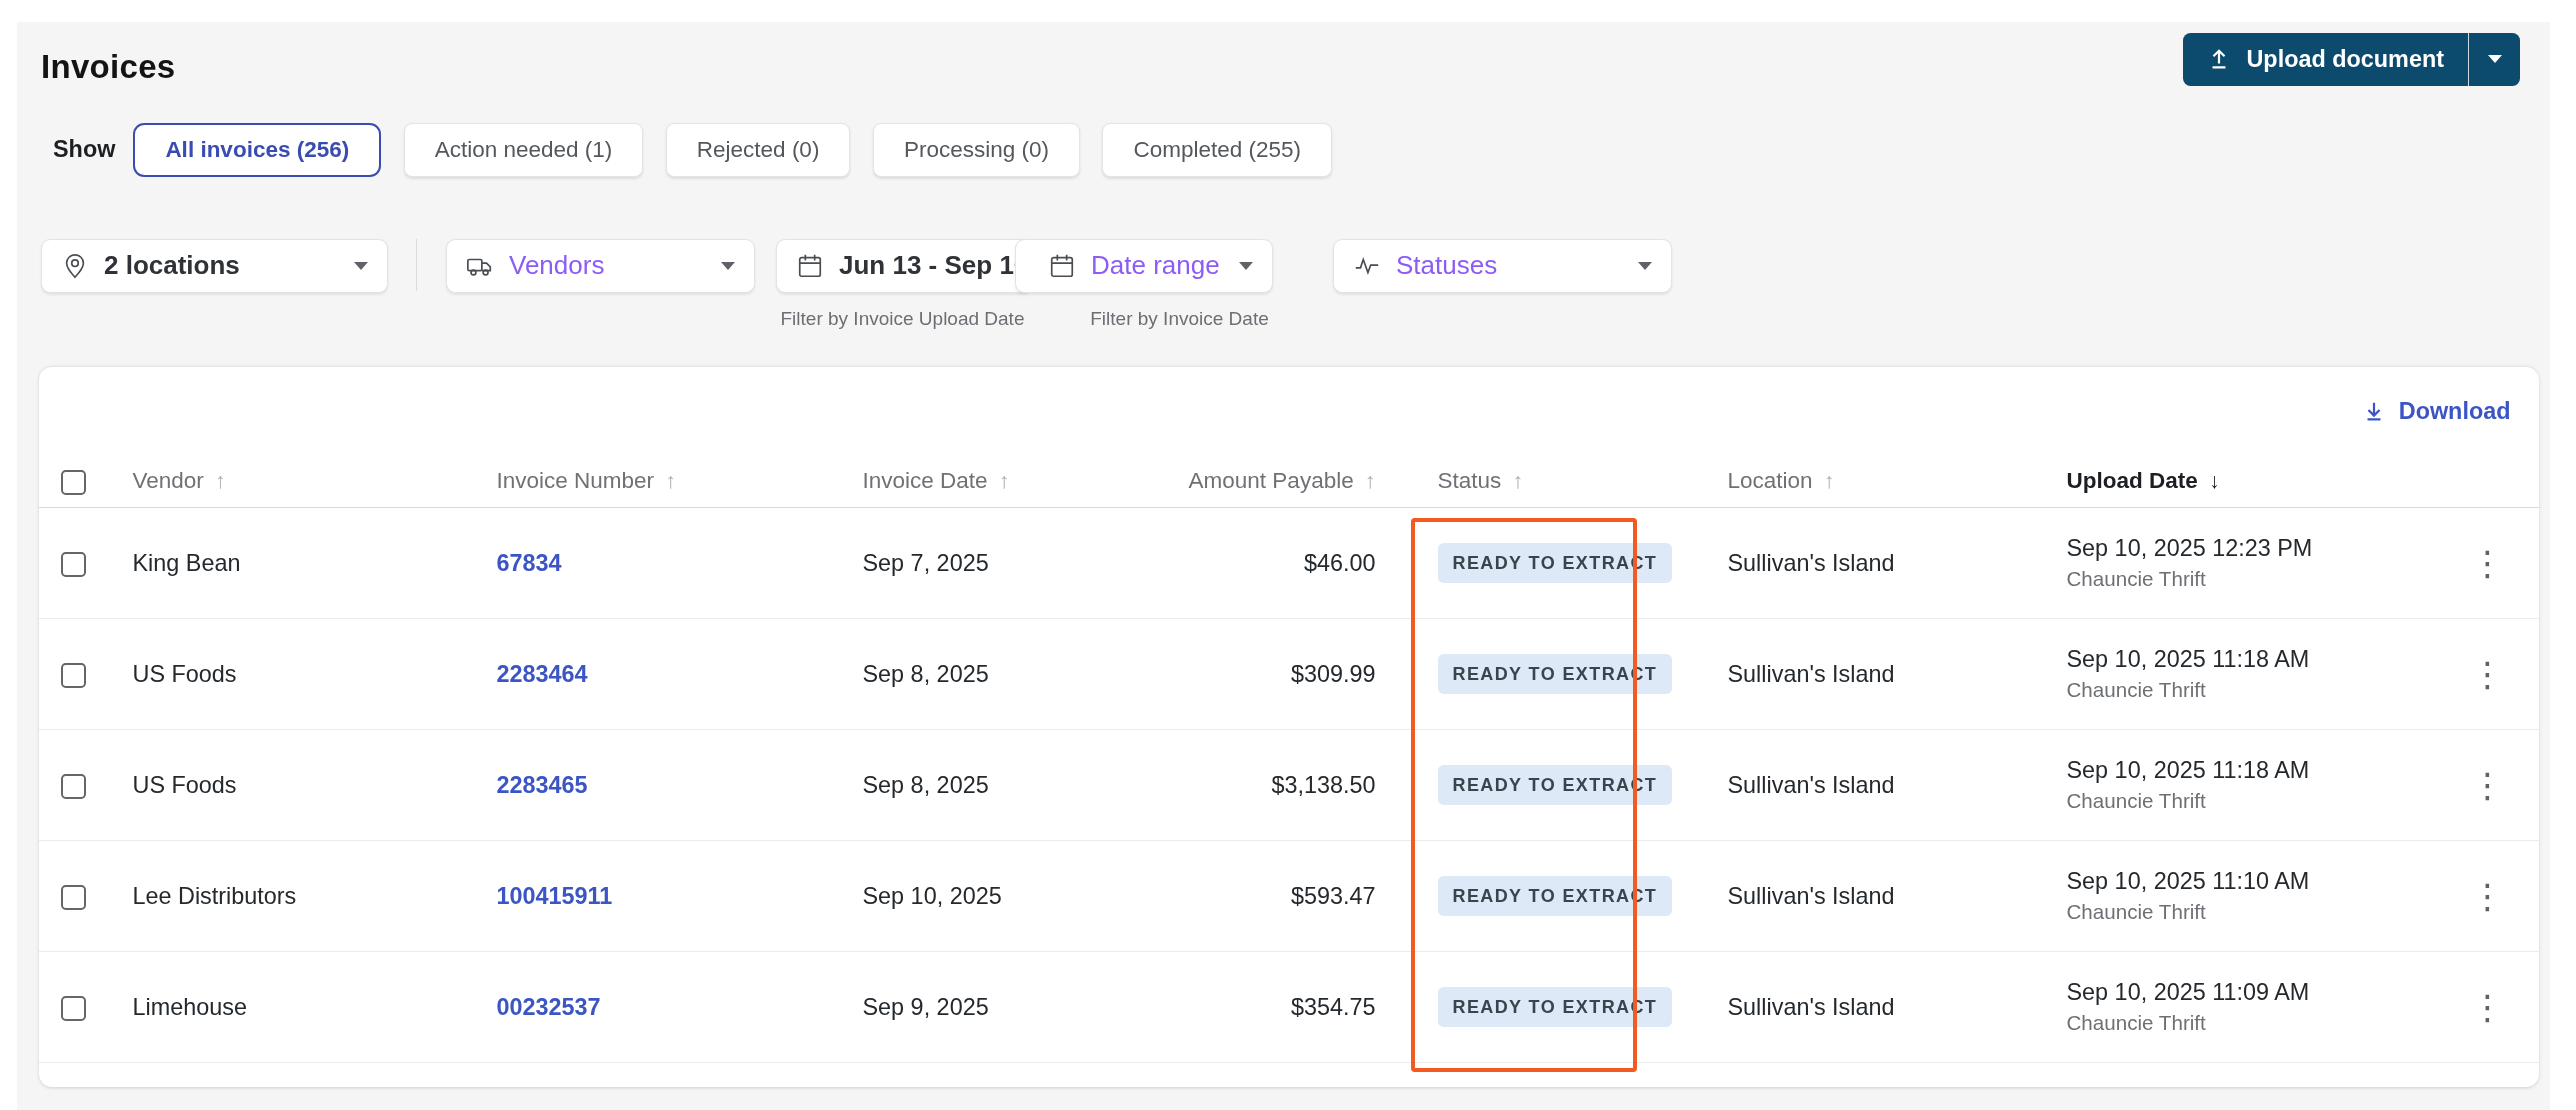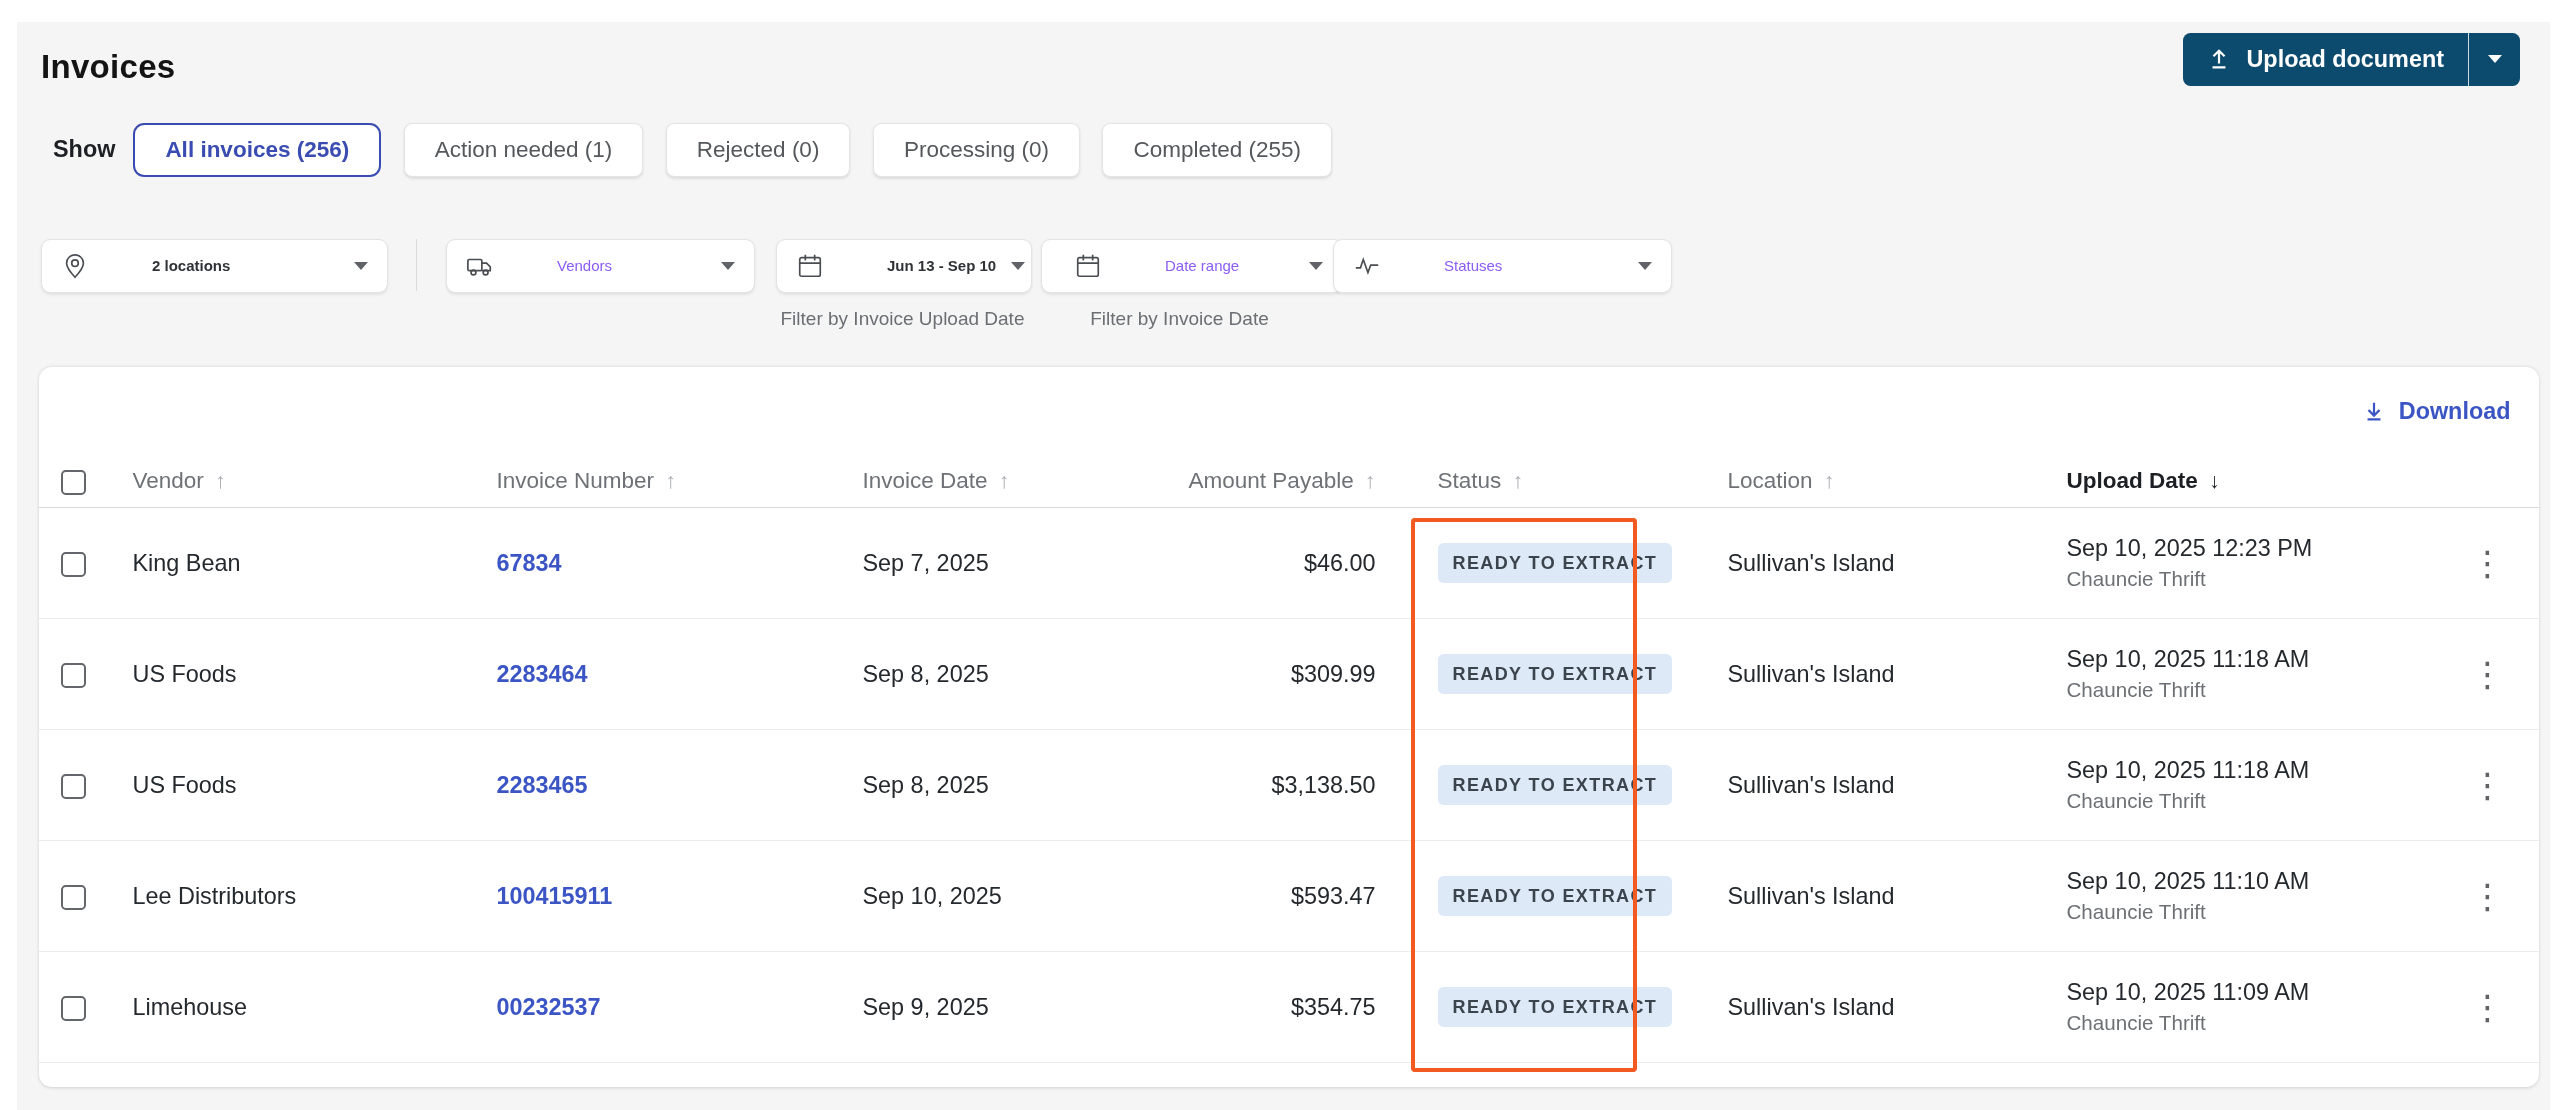--- a/index.html
+++ b/index.html
@@ -32,21 +32,21 @@
     box-shadow:0 1.9px 2.8px rgba(0,0,0,.10); cursor:pointer; white-space:nowrap; }
   .pill.active { border:2.3px solid #3a4cb2; border-radius:11.2px; color:#3a4cb2;
     font-weight:700; box-shadow:none; }
 
   
   .filter-row { position:absolute; left:24px; top:217px; width:2484px; height:131px; }
   .filter { position:absolute; top:0; height:54px; background:#fff; border:0.9px solid #e3e3e3;
     border-radius:9.4px; box-shadow:0 1.9px 2.8px rgba(0,0,0,.08); display:flex; align-items:center;
     gap:15px; padding:0 19px; cursor:pointer; }
   .filter .f-caret { margin-left:auto; }
-  .f-label { font-size:15px; color:#2f3337; font-weight:600; white-space:nowrap;margin-left:48px; }
+  .f-label { font-size:26px; color:#2f3337; font-weight:600; white-space:nowrap; }
   .f-label.placeholder { color:#8b5cf6; font-weight:400; }
   .v-divider { position:absolute; left:375px; top:0.9px; width:0.9px; height:52px; background:#dadada; }
   .helper { position:absolute; top:69px; font-size:19px; color:#6b6f73; text-align:center; }
   .icon svg { display:block; }
 
   .search { position:absolute; right:0; top:0; width:515px; height:54px; background:#fff;
     border:0.9px solid #e6e6e6; border-radius:27px; box-shadow:0 1.9px 2.8px rgba(0,0,0,.08);
     display:flex; align-items:center; gap:15px; padding:0 10.3px 0 22.5px; }
   .search input { flex:1; min-width:0; border:none; outline:none; background:transparent;
     font-family:inherit; font-size:22.5px; color:#333; }
@@ -169,21 +169,21 @@
       <span class="icon">
         <svg width="28" height="28" viewBox="0 0 30 30" fill="none" stroke="#4a4e52" stroke-width="1.8">
             <rect x="4" y="6" width="22" height="20" rx="2"></rect>
             <path d="M4 12h22 M10 3v6 M20 3v6"></path>
           </svg>
       </span>
       <span class="f-label">Jun 13 - Sep 10</span>
       <span class="caret f-caret"></span>
     </div>
 
-    <div class="filter" style="left:1000px; width:302px;padding-left:32px;">
+    <div class="filter" style="left:974px; width:258px;padding-left:32px;">
       <span class="icon">
         <svg width="28" height="28" viewBox="0 0 30 30" fill="none" stroke="#4a4e52" stroke-width="1.8">
             <rect x="4" y="6" width="22" height="20" rx="2"></rect>
             <path d="M4 12h22 M10 3v6 M20 3v6"></path>
           </svg>
       </span>
       <span class="f-label placeholder">Date range</span>
       <span class="caret f-caret"></span>
     </div>
 

